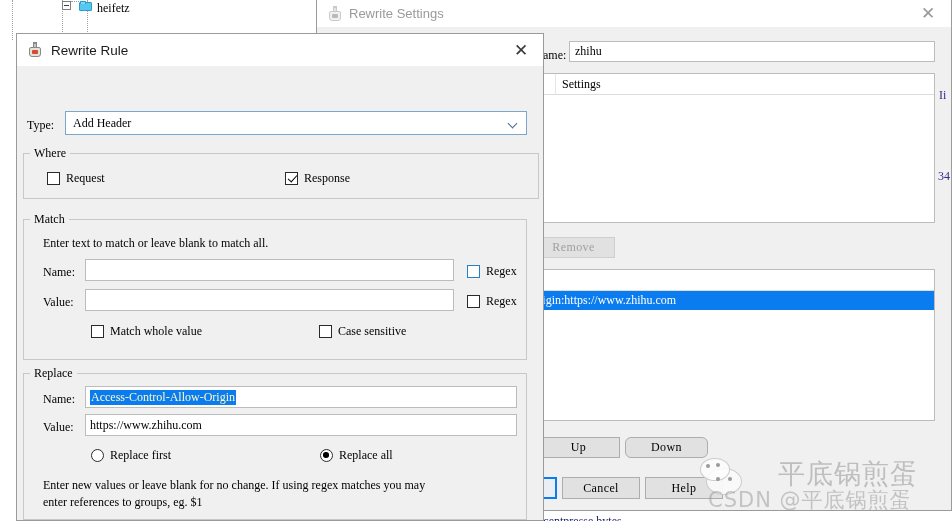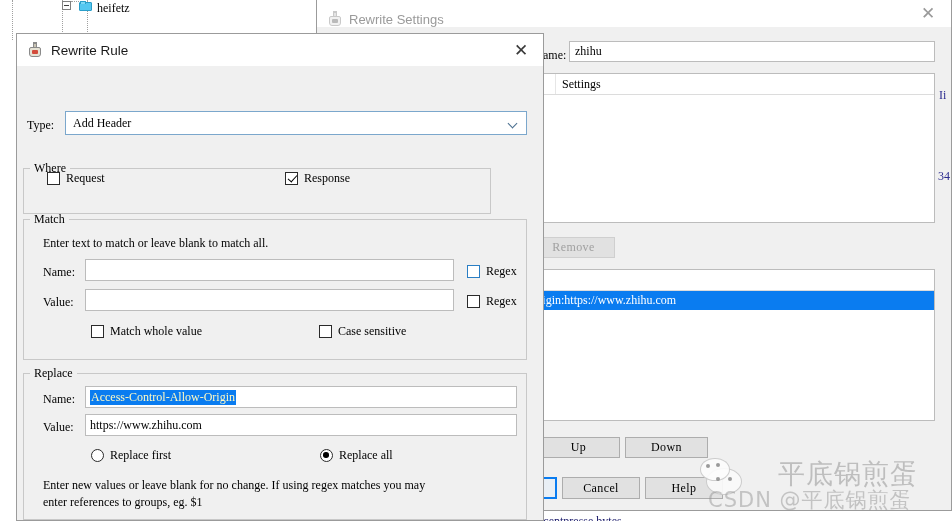--- a/index.html
+++ b/index.html
@@ -119,21 +119,21 @@
     border-top: none;
     box-sizing: border-box;
   }
   #rs-titlebar {
     position: absolute;
     left: 0; top: 0;
     right: 0;
     height: 27px;
     background: #ffffff;
     display: flex;
-    align-items: flex-end;
+    align-items: center;
   }
   #rs-title-text {
     font-family: "Liberation Sans", sans-serif;
     font-size: 13px;
     color: #9a9a9a;
     margin-left: 6px;
   }
   #rs-close {
     position: absolute;
     right: 0; top: 0;
@@ -607,21 +607,21 @@
           <span class="chk on"></span>
         </div>
         <div class="cell" style="width:72px;">Append</div>
         <div class="cell" style="flex:1;">Access-Control-Allow-Origin:https://www.zhihu.com</div>
       </div>
     </div>
 
     <div class="btn" style="left:44px; top:410px; width:83px; height:21px;">Add</div>
     <div class="btn" style="left:132px; top:410px; width:83px; height:21px;">Remove</div>
     <div class="btn" style="left:220px; top:410px; width:83px; height:21px;">Up</div>
-    <div class="btn" style="left:308px; top:410px; width:83px; height:21px;">Down</div>
+    <div class="btn" style="left:308px; top:410px; width:83px; height:21px;border-radius:6px;">Down</div>
 
     <div class="btn default" style="left:162px; top:450px; width:78px; height:22px;">OK</div>
     <div class="btn" style="left:245px; top:450px; width:78px; height:22px;">Cancel</div>
     <div class="btn" style="left:328px; top:450px; width:78px; height:22px;">Help</div>
   </div>
 </div>
 
 <div class="cut-text" style="left:939px; top:88px;">Ii</div>
 <div class="cut-text" style="left:938px; top:169px;">34</div>
 <div class="cut-text" style="left:538px; top:514px; color:#1a1a6a;">ecentpresse bytes</div>
@@ -640,21 +640,21 @@
   </div>
 
   <div id="rr-body">
 
     <span class="lbl" style="left:10px; top:52px;">Type:</span>
     <div class="combo" style="left:48px; top:45px; width:462px; height:24px;">
       <span>Add Header</span>
       <span class="arrow"></span>
     </div>
 
-    <fieldset class="group" style="left:6px; top:95px; width:468px; height:53px;">
+    <fieldset class="group" style="left:6px; top:80px; width:516px; height:53px;">
       <legend>Where</legend>
     </fieldset>
     <div class="cbx" style="left:30px; top:105px;">
       <span class="box"></span>
       <span>Request</span>
     </div>
     <div class="cbx" style="left:268px; top:105px;">
       <span class="box on"></span>
       <span>Response</span>
     </div>

